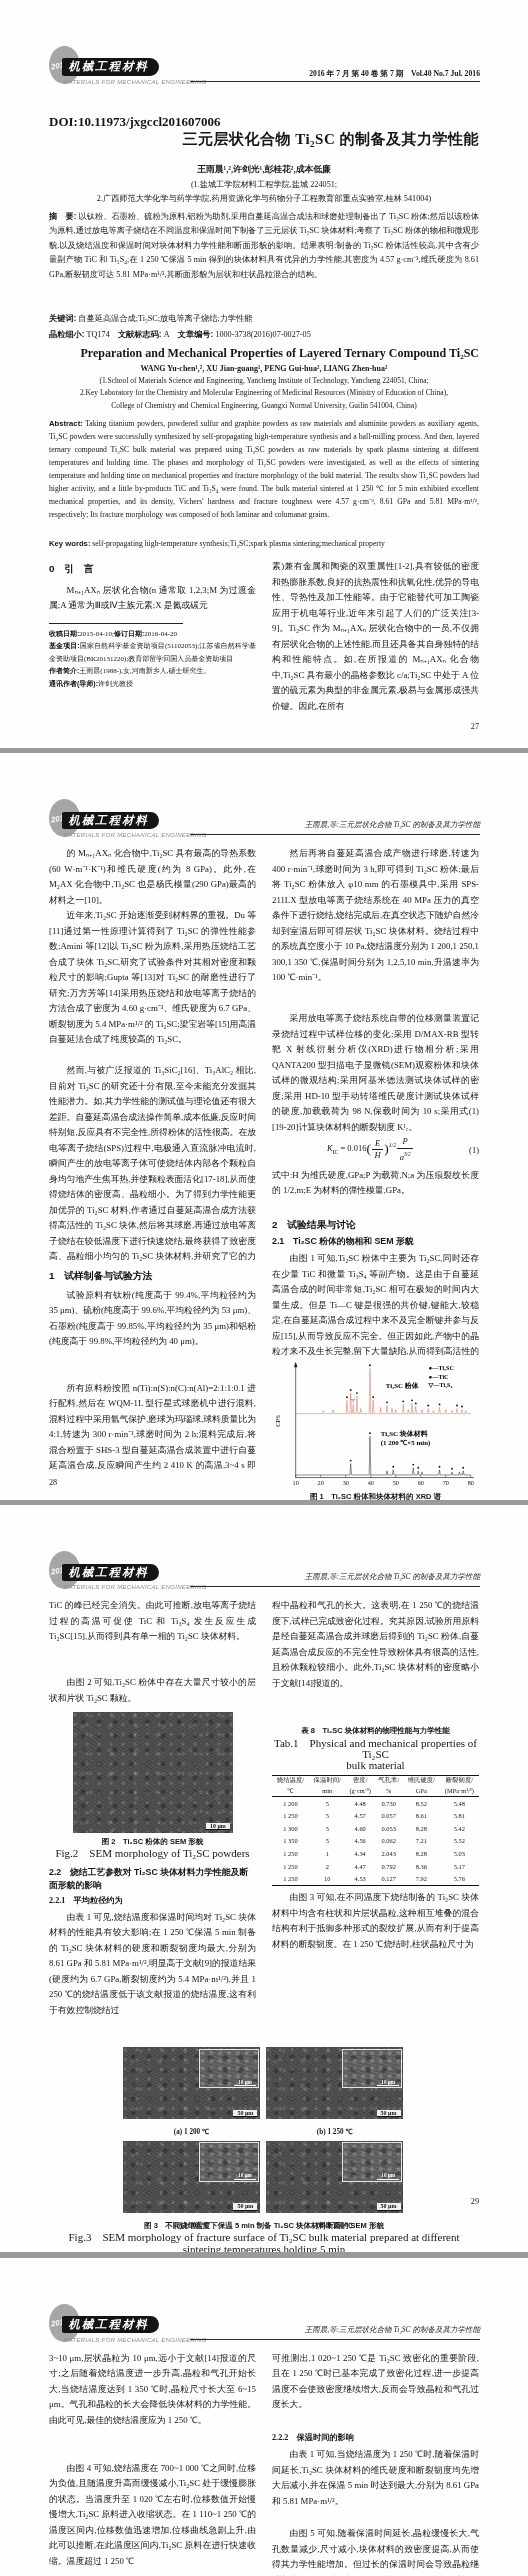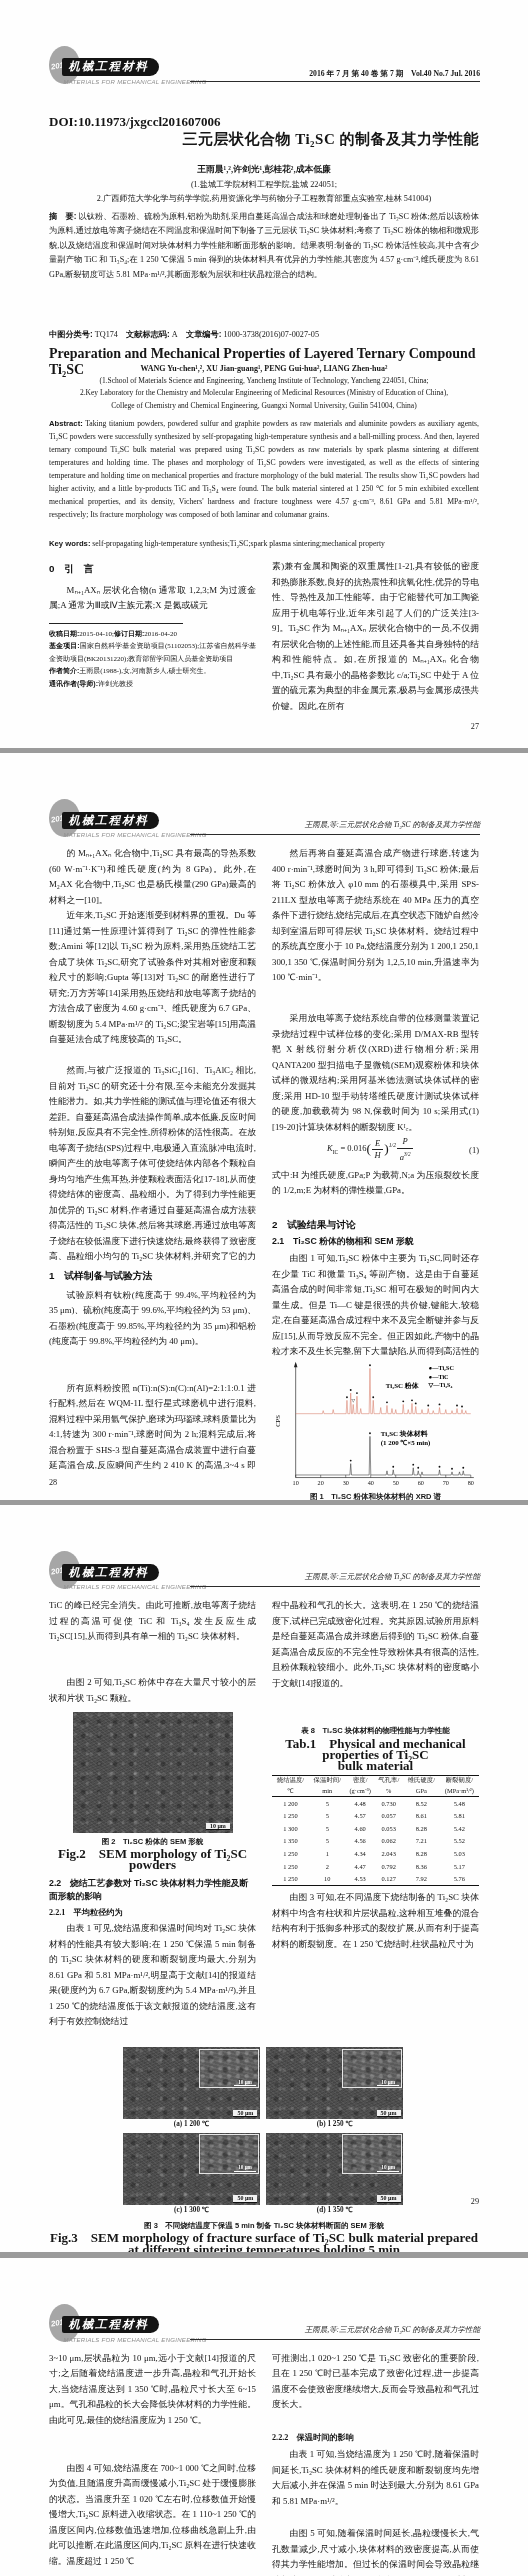--- a/index.html
+++ b/index.html
@@ -24,22 +24,22 @@
   .colL{left:49px;width:207px;}
   .colR{left:272px;width:207px;}
   .bodytext{font-size:8.8px;line-height:15.5px;text-align:justify;color:#141414;}
   .ind{text-indent:2em;}
   .clip{overflow:hidden;}
   .center{text-align:center;}
   .sech{font-family:"Liberation Sans",sans-serif;font-weight:bold;font-size:9.8px;color:#0d0d0d;line-height:15.5px;}
   .sech2{font-family:"Liberation Sans",sans-serif;font-weight:bold;font-size:8.8px;line-height:13.4px;}
   .sech3{font-weight:bold;font-size:8.2px;line-height:13.4px;}
   .figcap{font-family:"Liberation Sans",sans-serif;font-weight:bold;font-size:7.5px;text-align:center;line-height:12.4px;}
-  .figcapen{font-weight:bold;font-size:13px;text-align:center;line-height:11.3px;}
-  .subcap{font-weight:bold;font-size:7.2px;text-align:center;line-height:11.3px;}
+  .figcapen{font-weight:normal;font-size:11px;text-align:center;line-height:11.3px;}
+  .subcap{font-weight:bold;font-size:7.2px;text-align:center;line-height:11.3px;margin-top:8px;}
   
   .abstract{font-size:8.2px;line-height:14.4px;text-align:justify;}
   .lbl{font-weight:bold;font-family:"Liberation Sans",sans-serif;}
   .enblock{font-size:7.7px;line-height:13px;text-align:justify;}
   
   .fnrule{height:1px;background:#222;}
   .fn{font-size:7px;line-height:12.4px;text-align:justify;}
   .fn .lbl{font-size:7px;}
   
   table.t1{width:207px;border-collapse:collapse;font-size:6.4px;}
@@ -71,21 +71,21 @@
   
   .eq{display:flex;align-items:center;font-size:8.5px;font-style:italic;}
   .eq .eq-body{flex:1;text-align:center;}
   .frac{display:inline-block;vertical-align:middle;text-align:center;margin:0 1px;}
   .frac .fn2{display:block;border-bottom:0.5px solid #222;padding:0 2.6px;line-height:11.3px;}
   .frac .fd2{display:block;padding:0 2.6px;line-height:11.3px;}
   .eq-tag{font-style:normal;}
   .pageno{position:absolute;font-size:8.2px;color:#222;}
   .doi{font-weight:bold;font-size:13px;}
   .bigtitle{font-weight:bold;font-size:15px;text-align:right;letter-spacing:0.5px;}
-  .entitle{font-weight:bold;font-size:14px;text-align:left;}
+  .entitle{font-weight:bold;font-size:12px;text-align:right;}
   svg text{font-family:"Liberation Serif",serif;}
 </style>
 </head>
 <body>
 
 <div class="page" style="height:748px">
   <div class="hdr">
     <div class="logo-circle">
         <span>2016</span>
       </div>
@@ -98,22 +98,26 @@
   <div class="abs doi" style="left:49px;top:114px">DOI:10.11973/jxgccl201607006</div>
   <div class="abs bigtitle" style="left:49px;top:130px;width:430px">三元层状化合物 Ti₂SC 的制备及其力学性能</div>
   <div class="abs center" style="left:49px;top:164px;width:430px;font-weight:bold;font-size:8.8px">王雨晨¹,²,许剑光¹,彭桂花²,成本低廉</div>
   <div class="abs center" style="left:49px;top:179px;width:430px;font-size:8.2px">(1.盐城工学院材料工程学院,盐城 224051;</div>
   <div class="abs center" style="left:49px;top:193px;width:430px;font-size:8.2px">2.广西师范大学化学与药学学院,药用资源化学与药物分子工程教育部重点实验室,桂林 541004)</div>
 
   <div class="abs abstract clip" style="left:49px;top:210px;width:430px;height:101px">
     <span class="lbl">摘　要:</span>
     <span>以钛粉、石墨粉、硫粉为原料,铝粉为助剂,采用自蔓延高温合成法和球磨处理制备出了 Ti₂SC 粉体;然后以该粉体为原料,通过放电等离子烧结在不同温度和保温时间下制备了三元层状 Ti₂SC 块体材料;考察了 Ti₂SC 粉体的物相和微观形貌,以及烧结温度和保温时间对块体材料力学性能和断面形貌的影响。结果表明:制备的 Ti₂SC 粉体活性较高,其中含有少量副产物 TiC 和 Ti₃S₄;在 1 250 ℃保温 5 min 得到的块体材料具有优异的力学性能,其密度为 4.57 g·cm⁻³,维氏硬度为 8.61 GPa,断裂韧度可达 5.81 MPa·m¹/²,其断面形貌为层状和柱状晶粒混合的结构。</span>
   </div>
+  <div class="abs abstract" style="left:49px;top:312px;width:430px">
+    <span class="lbl">关键词:</span>
+    <span>自蔓延高温合成;Ti₂SC;放电等离子烧结;力学性能</span>
+  </div>
   <div class="abs abstract" style="left:49px;top:328px;width:430px">
-    <span class="lbl">中图分类号:</span>
+    <span class="lbl">晶粒细小:</span>
     <span>TQ174</span>&nbsp;&nbsp;&nbsp;
     <span class="lbl">文献标志码:</span>
     <span>A</span>&nbsp;&nbsp;&nbsp;
     <span class="lbl">文章编号:</span>
     <span>1000-3738(2016)07-0027-05</span>
   </div>
 
   <div class="abs entitle" style="left:49px;top:346px;width:430px">Preparation and Mechanical Properties of Layered Ternary Compound Ti₂SC</div>
   <div class="abs center" style="left:49px;top:364px;width:430px;font-weight:bold;font-size:8px">WANG Yu-chen¹,², XU Jian-guang¹, PENG Gui-hua², LIANG Zhen-hua²</div>
   <div class="abs center" style="left:49px;top:376px;width:430px;font-size:7.5px">(1.School of Materials Science and Engineering, Yancheng Institute of Technology, Yancheng 224051, China;</div>
@@ -260,21 +264,21 @@
   <div class="abs colL" style="top:93px">
     <div class="bodytext clip" style="height:77px">TiC 的峰已经完全消失。由此可推断,放电等离子烧结过程的高温可促使 TiC 和 Ti₃S₄ 发生反应生成 Ti₂SC[15],从而得到具有单一相的 Ti₂SC 块体材料。</div>
     <div class="bodytext ind clip" style="height:31px">由图 2 可知,Ti₂SC 粉体中存在大量尺寸较小的层状和片状 Ti₂SC 颗粒。</div>
     <div class="sem" style="width:160px;height:121px;margin:5.2px auto 3.1px auto">
       <div class="sem-scale">10 μm</div>
     </div>
     <div class="figcap">图 2　Ti₂SC 粉体的 SEM 形貌</div>
     <div class="figcapen">Fig.2　SEM morphology of Ti₂SC powders</div>
     <div class="sech2" style="margin:6.2px 0 2.1px 0">2.2　烧结工艺参数对 Ti₂SC 块体材料力学性能及断面形貌的影响</div>
     <div class="sech3">2.2.1　平均粒径约为</div>
-    <div class="bodytext ind clip" style="height:124px;margin-top:2.1px">由表 1 可见,烧结温度和保温时间均对 Ti₂SC 块体材料的性能具有较大影响;在 1 250 ℃保温 5 min 制备的 Ti₂SC 块体材料的硬度和断裂韧度均最大,分别为 8.61 GPa 和 5.81 MPa·m¹/²,明显高于文献[14]的报道结果(硬度约为 6.7 GPa,断裂韧度约为 5.4 MPa·m¹/²),并且 1 250 ℃的烧结温度低于该文献报道的烧结温度,这有利于有效控制烧结过</div>
+    <div class="bodytext ind clip" style="height:124px;margin-top:2.1px">由表 1 可见,烧结温度和保温时间均对 Ti₂SC 块体材料的性能具有较大影响;在 1 250 ℃保温 5 min 制备的 Ti₂SC 块体材料的硬度和断裂韧度均最大,分别为 8.61 GPa 和 5.81 MPa·m¹/²,明显高于文献[9]的报道结果(硬度约为 6.7 GPa,断裂韧度约为 5.4 MPa·m¹/²),并且 1 250 ℃的烧结温度低于该文献报道的烧结温度,这有利于有效控制烧结过</div>
   </div>
 
   <div class="abs colR" style="top:93px">
     <div class="bodytext clip" style="height:124px">程中晶粒和气孔的长大。这表明,在 1 250 ℃的烧结温度下,试样已完成致密化过程。究其原因,试验所用原料是经自蔓延高温合成并球磨后得到的 Ti₂SC 粉体,自蔓延高温合成反应的不完全性导致粉体具有很高的活性,且粉体颗粒较细小。此外,Ti₂SC 块体材料的密度略小于文献[14]报道的。</div>
     <div class="figcap" style="margin-top:3.1px">表 8　Ti₂SC 块体材料的物理性能与力学性能</div>
     <div class="figcapen">Tab.1　Physical and mechanical properties of Ti₂SC</div>
     <div class="figcapen">bulk material</div>
     <table class="t1" style="margin-top:3.1px">
       <thead>
         <tr>

